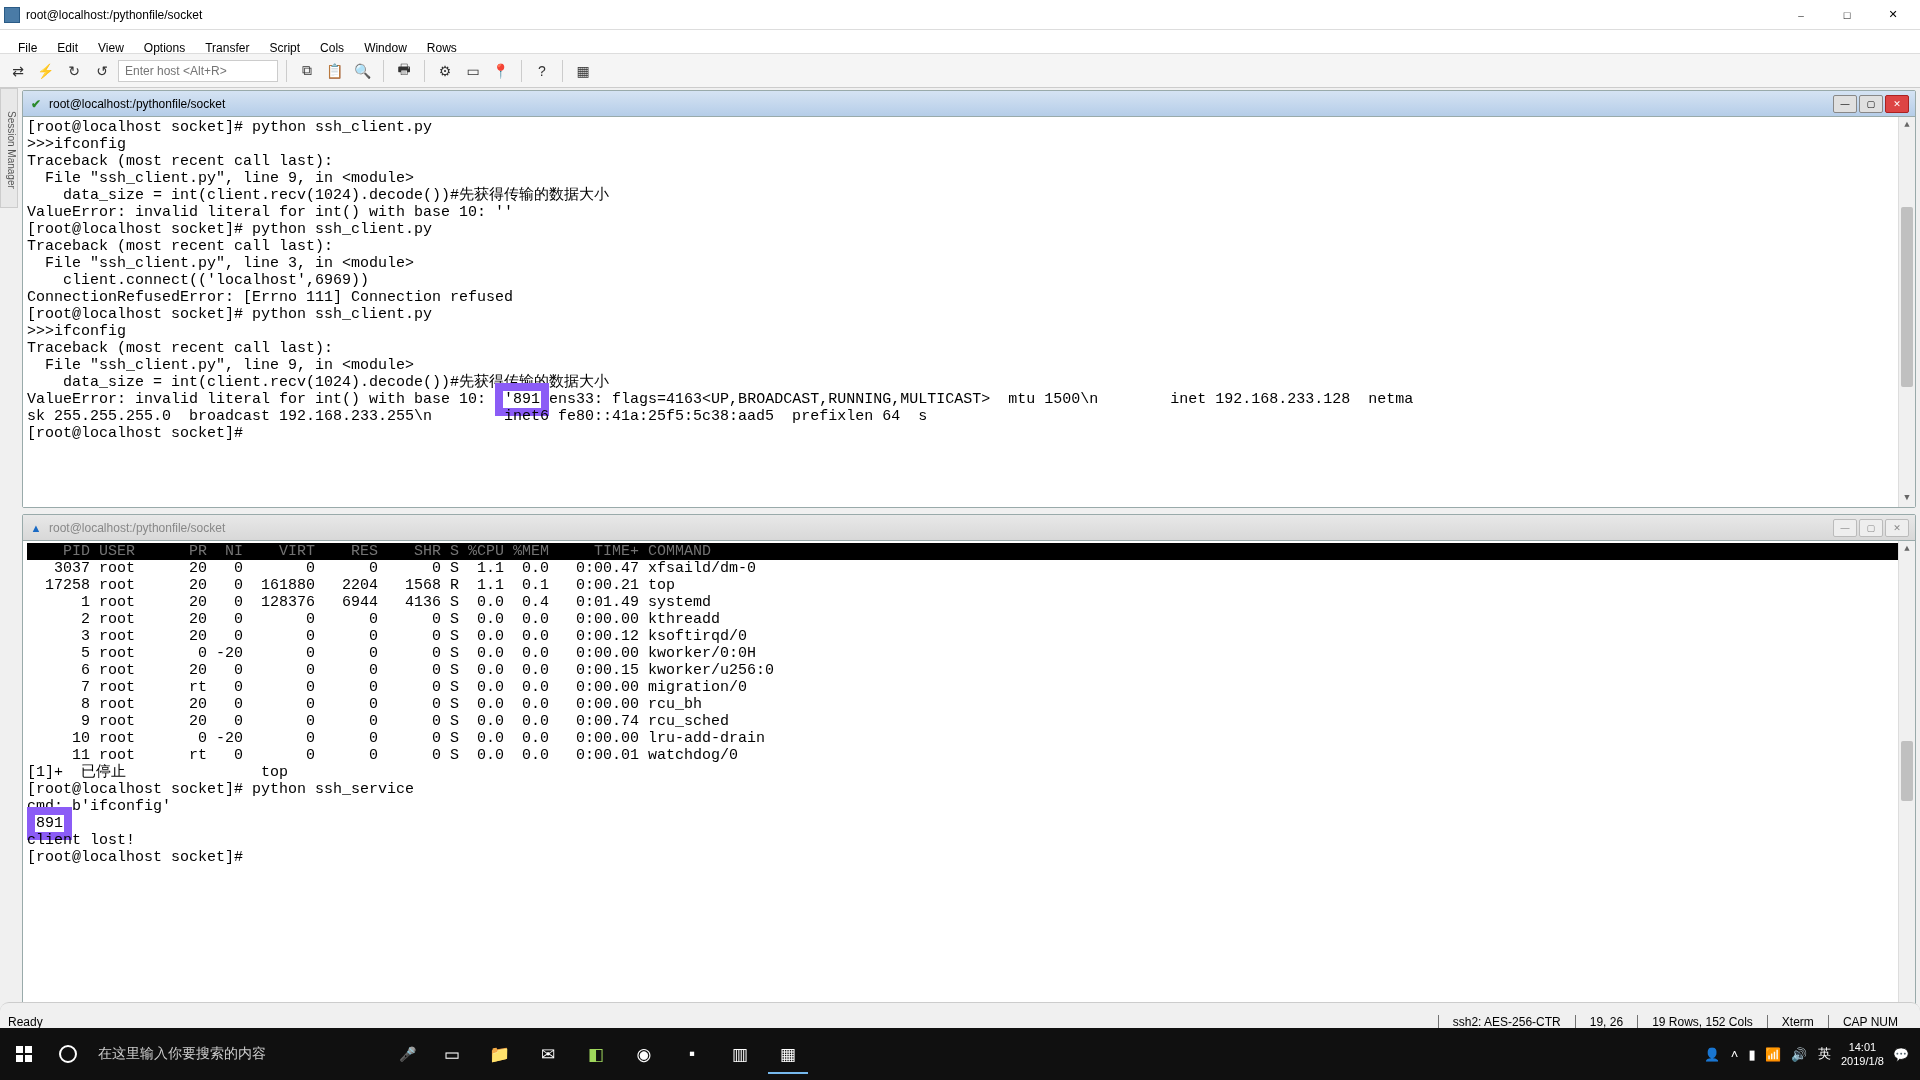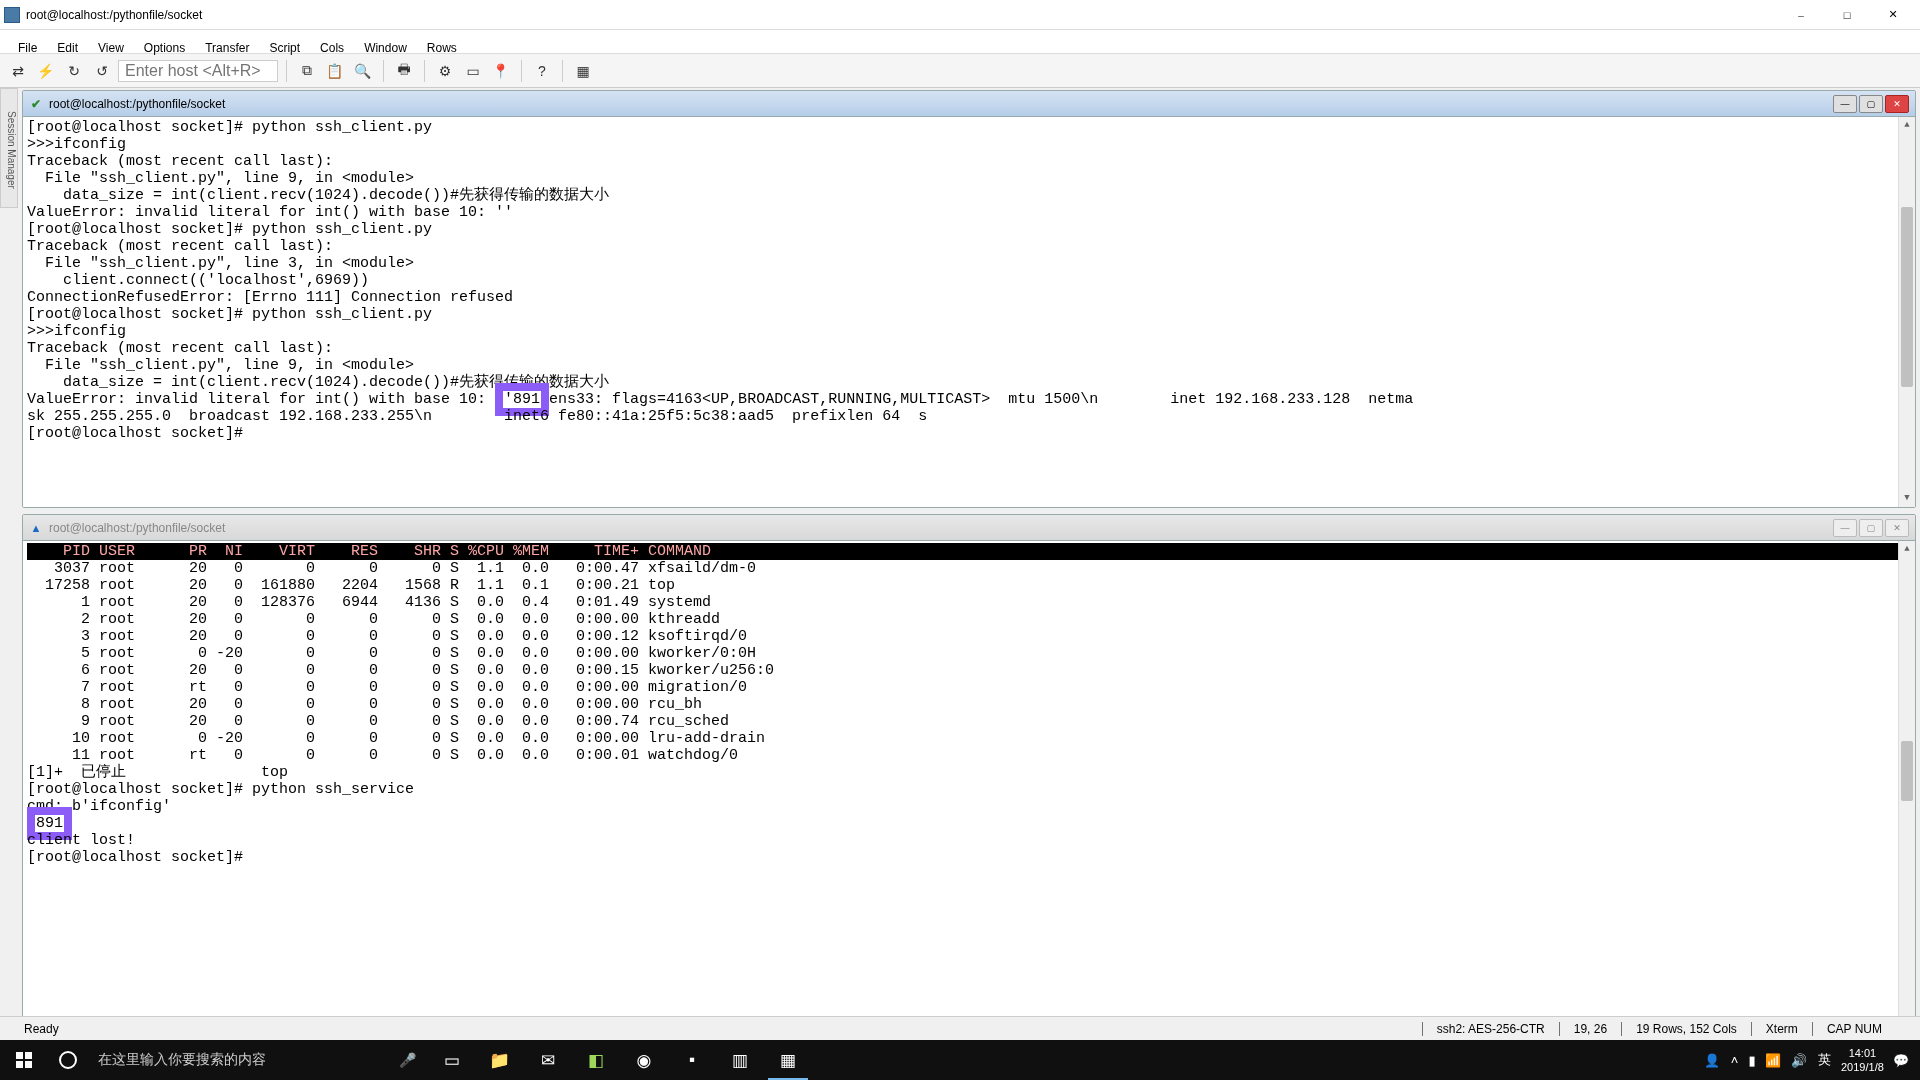--- a/index.html
+++ b/index.html
@@ -13,55 +13,55 @@
   .titlebar .win-btn { width: 46px; height: 30px; display: flex; align-items: center; justify-content: center; font-family: "Segoe UI Symbol"; font-size: 11px; color: #000; }
   
   
   .menubar { height: 24px; background: #fff; display: flex; align-items: center; padding: 0 8px; border-bottom: 1px solid #ddd; font-size: 12px; }
   .menubar .menu-item { padding: 3px 10px; cursor: default; margin-top: 12px; }
   
   
   .toolbar { height: 34px; background: #f5f5f5; display: flex; align-items: center; padding: 0 6px; border-bottom: 1px solid #ccc; gap: 4px; }
   .toolbar .tb-btn { width: 24px; height: 24px; display: flex; align-items: center; justify-content: center; color: #333; font-size: 14px; }
   .toolbar .sep { width: 1px; height: 22px; background: #ccc; margin: 0 4px; }
-  .toolbar .host-input { width: 160px; height: 22px; border: 1px solid #ccc; padding: 0 6px; font-size: 16px; color: #888; background: #fff; }
+  .toolbar .host-input { width: 160px; height: 22px; border: 1px solid #ccc; padding: 0 6px; font-size: 12px; color: #888; background: #fff; }
   
   
   .session-sidebar { position: absolute; left: 0; top: 88px; width: 18px; height: 120px; background: #e8e8e8; border: 1px solid #ccc; writing-mode: vertical-rl; text-align: center; font-size: 10px; color: #555; padding-top: 4px; cursor: pointer; }
   
   
   .panes { position: absolute; left: 22px; top: 90px; right: 4px; bottom: 40px; display: flex; flex-direction: column; gap: 6px; }
   
   .term-window { border: 1px solid #9aa; background: #fff; display: flex; flex-direction: column; border-radius: 2px; }
   .term-titlebar { height: 26px; background: linear-gradient(#d5e3f3, #b5cde8); display: flex; align-items: center; padding: 0 6px; border-bottom: 1px solid #9aa; }
   .term-titlebar.inactive { background: linear-gradient(#e8e8e8, #d8d8d8); color: #888; }
   .term-titlebar .status-icon { width: 14px; height: 14px; margin-right: 6px; display:flex; align-items:center; justify-content:center; }
   .term-titlebar .status-icon.ok::before { content: "✔"; color: #2a8a2a; font-size: 12px; font-weight: bold; }
   .term-titlebar .status-icon.warn::before { content: "▲"; color: #1a6ac4; font-size: 11px; }
   .term-titlebar .term-title { flex: 1; font-size: 12px; }
   .term-titlebar .term-controls { display: flex; gap: 2px; }
   .term-titlebar .term-ctl { width: 24px; height: 18px; border: 1px solid #888; background: #e0e0e0; display: flex; align-items: center; justify-content: center; font-size: 9px; cursor: pointer; border-radius: 2px; }
   .term-titlebar .term-ctl.close { background: #d44; color: #fff; border-color: #a22; }
   .term-titlebar.inactive .term-ctl { background:#eee; border-color:#bbb; color:#888; }
   
   .term-body { flex: 1; background: #fff; font-family: "Courier New", monospace; font-size: 15px; line-height: 17px; padding: 2px 4px; white-space: pre; overflow: hidden; letter-spacing: 0; position: relative; }
-  .term-body .row-hl { background: #000; color: #fca5a5; display:inline-block; width: 100%; }
+  .term-body .row-hl { background: #000; color: #737373; display:inline-block; width: 100%; }
   .term-body .redbox { border: 8px solid #8b5cf6; padding: 0 1px; text-align: center; }
   
   .scrollbar-v { position: absolute; right: 0; top: 0; bottom: 0; width: 17px; background: #f0f0f0; border-left: 1px solid #ddd; }
   .scrollbar-v .arrow { height: 17px; display: flex; align-items: center; justify-content: center; font-size: 9px; color: #666; }
   .scrollbar-v .thumb { position: absolute; left: 2px; right: 2px; background: #c0c0c0; border-radius: 2px; }
   
   
-  .statusbar { position: absolute; left: 0; right: 0; bottom: 40px; height: 24px; background: #f0f0f0; border-top: 1px solid #ccc; display: flex; align-items: center; padding: 0 24px; font-size: 12px; }
+  .statusbar { position: absolute; left: 0; right: 0; bottom: 40px; height: 38px; background: #f0f0f0; border-top: 1px solid #ccc; display: flex; align-items: center; padding: 0 8px; font-size: 12px; border-radius: 9px; }
   .statusbar .left { flex: 1; }
   .statusbar .cell { padding: 0 14px; border-left: 1px solid #737373; }
   
   
-  .win-taskbar { position: absolute; left: 0; right: 0; bottom: 0; height: 40px; background: #101010; display: flex; align-items: center; color: #fff; }
+  .win-taskbar { position: absolute; left: 0; right: 0; bottom: 0; height: 52px; background: #101010; display: flex; align-items: center; color: #fff; }
   .win-start { width: 48px; height: 40px; display: flex; align-items: center; justify-content: center; font-size: 16px; }
   .win-start svg { width: 16px; height: 16px; }
   .cortana-circle { width: 40px; height: 40px; display:flex; align-items:center; justify-content:center; }
   .cortana-circle .ring { width:18px; height:18px; border:2px solid #fff; border-radius:50%; }
   .search-box { flex: 0 0 300px; height: 40px; display: flex; align-items: center; padding: 0 10px; font-size: 14px; color: #ccc; }
   .search-mic { width: 40px; height: 40px; display:flex; align-items:center; justify-content:center; color:#ccc; font-size:14px; }
   .task-icons { display: flex; height: 40px; }
   .task-icon { width: 48px; height: 40px; display: flex; align-items: center; justify-content: center; font-size: 17px; position: relative; }
   .task-icon.active::after { content:""; position:absolute; bottom:0; left:4px; right:4px; height:2px; background:#76b9ed; }
   .tray { margin-left: auto; display: flex; align-items: center; gap: 10px; padding: 0 10px; font-size: 12px; }

